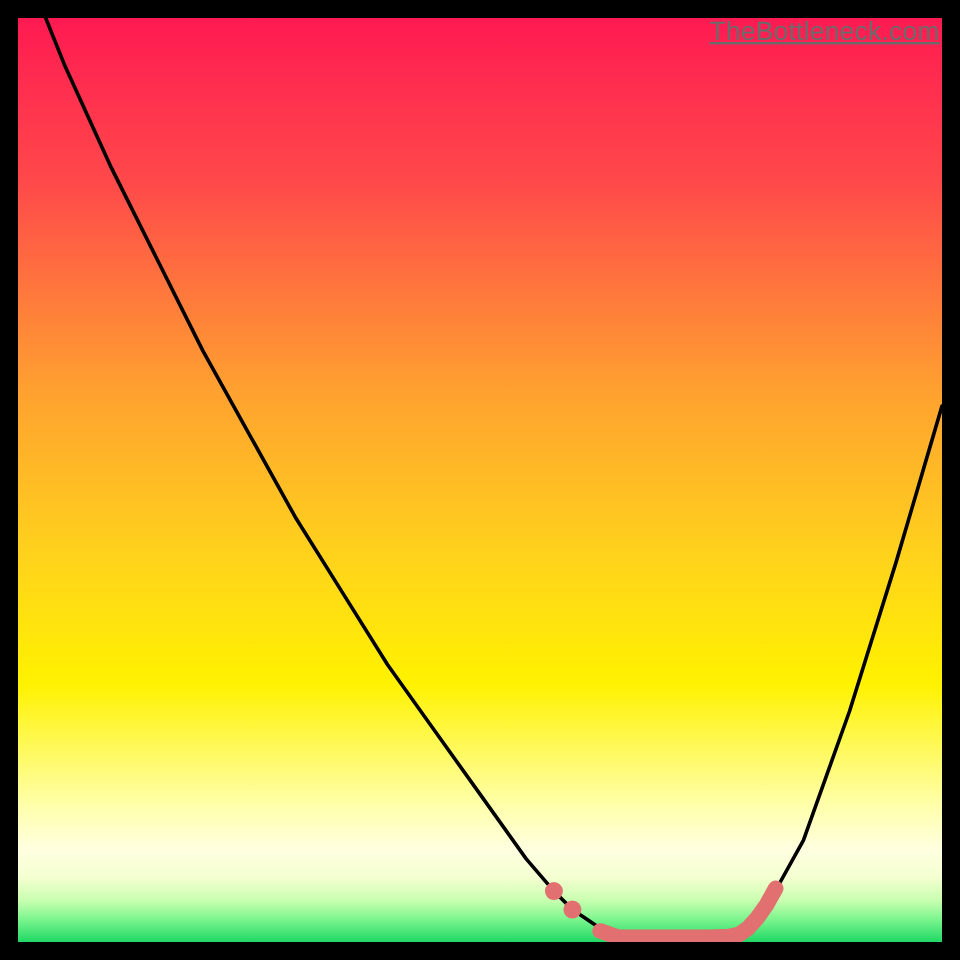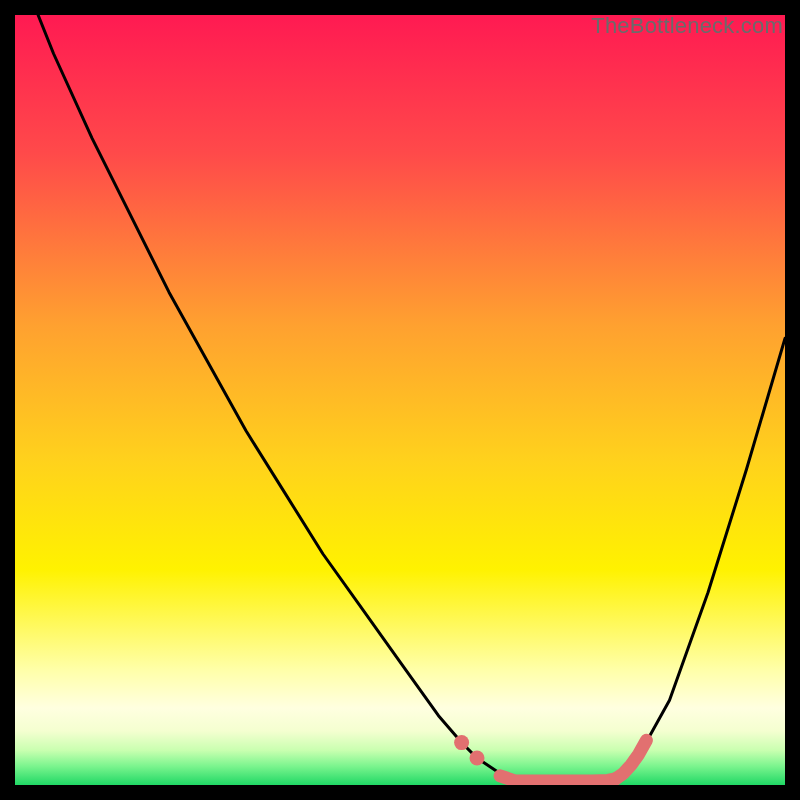--- a/index.html
+++ b/index.html
@@ -27,20 +27,21 @@
   }
   .watermark {
     position: absolute;
     top: -2px;
     right: 2px;
     font-family: Arial, Helvetica, sans-serif;
     font-size: 22px;
     font-weight: 500;
     color: #6b6b6b;
     letter-spacing: 0.2px;
+    text-decoration: underline;
   }
 </style>
 </head>
 <body>
 
 <div class="frame">
   <svg class="plot-area" viewBox="0 0 770 770" preserveAspectRatio="none">
     <defs>
       <linearGradient id="bg-grad" x1="0" y1="0" x2="0" y2="1">
         <stop offset="0%" stop-color="#ff1a52"></stop>

